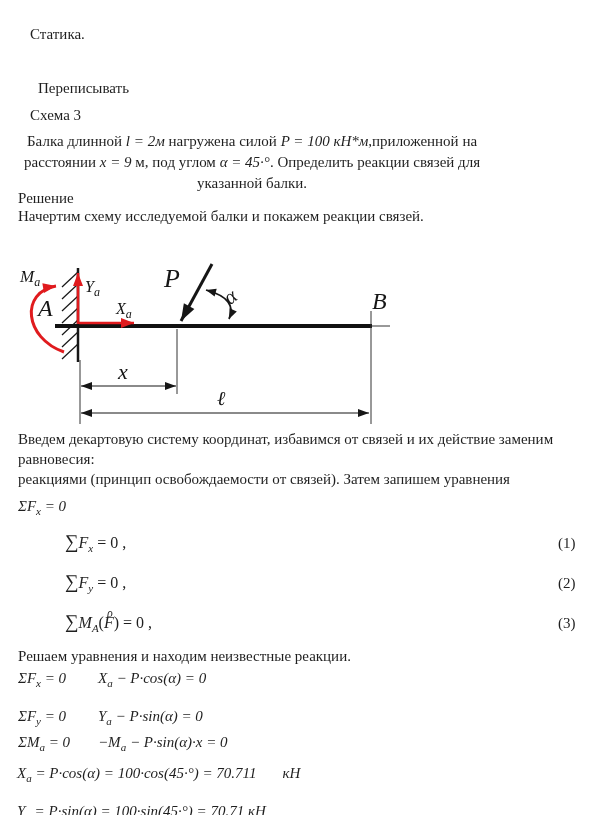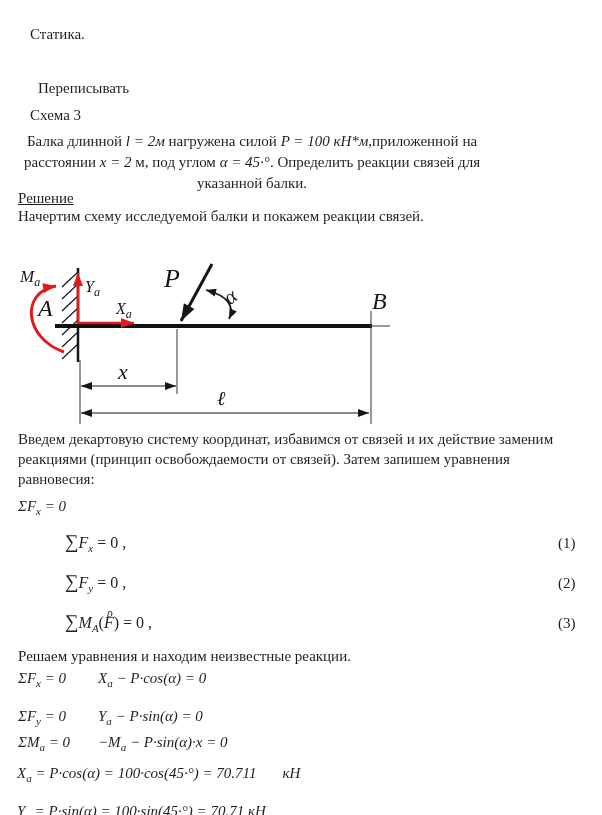--- a/index.html
+++ b/index.html
@@ -30,25 +30,25 @@
 <body>
 
 <div class="page">
 
   <div class="abs" style="left:30px; top:24px;">Статика.</div>
   <div class="abs" style="left:30px; top:78px;margin-left:8px;">Переписывать</div>
   <div class="abs" style="left:30px; top:105px;">Схема 3</div>
 
   <div class="abs" style="left:24px; top:131px; line-height:21px;text-align:center;">
     <div class="para-line"><span class="sg-n">Балка длинной </span><span class="sg-i">l</span><span class="sg-i"> = </span><span class="sg-i">2м</span><span class="sg-n"> нагружена силой  </span><span class="sg-i">P</span><span class="sg-i"> = </span><span class="sg-i">100 кН*м</span><span class="sg-n">,приложенной на</span></div>
-    <div class="para-line"><span class="sg-n">расстоянии </span><span class="sg-i">x = 2</span><span class="sg-n">  м, под  углом  </span><span class="sg-i">α = 45·°</span><span class="sg-n">. Определить реакции связей для</span></div>
+    <div class="para-line"><span class="sg-n">расстоянии </span><span class="sg-i">x = 9</span><span class="sg-n">  м, под  углом  </span><span class="sg-i">α = 45·°</span><span class="sg-n">. Определить реакции связей для</span></div>
     <div class="para-line"><span class="sg-n">указанной балки.</span></div>
   </div>
 
-  <div class="abs" style="left:18px; top:188px;text-decoration:underline;">Решение</div>
+  <div class="abs" style="left:18px; top:188px;">Решение</div>
   <div class="abs" style="left:18px; top:206px;">Начертим схему исследуемой балки и покажем реакции связей.</div>
 
   <svg class="abs" style="left:0; top:250px;" width="460" height="178" viewBox="0 250 460 178">
     <defs>
       <marker id="ab" markerUnits="userSpaceOnUse" markerWidth="13" markerHeight="10" refX="12" refY="5" orient="auto-start-reverse">
         <path d="M1,1 L12,5 L1,9 Z" fill="#161616"></path>
       </marker>
       <marker id="asm" markerUnits="userSpaceOnUse" markerWidth="12" markerHeight="10" refX="11" refY="5" orient="auto-start-reverse">
         <path d="M1,1 L11,5 L1,9 Z" fill="#161616"></path>
       </marker>
@@ -104,22 +104,22 @@
     </text>
     <text class="dlabel" x="164" y="287" font-size="26">P</text>
     <text class="dlabel" x="224" y="302" font-size="21" transform="rotate(-38 232 295)">α</text>
     <text class="dlabel" x="372" y="309" font-size="24">B</text>
     <text class="dlabel" x="118" y="379" font-size="22">x</text>
     <text class="dlabel" x="217" y="405" font-size="20">ℓ</text>
   </svg>
 
   <div class="abs" style="left:18px; top:429px;">
     <div class="para-line">Введем декартовую систему координат, избавимся от связей и их действие заменим</div>
+    <div class="para-line">равновесия:</div>
     <div class="para-line">реакциями (принцип освобождаемости от связей). Затем запишем уравнения</div>
-    <div class="para-line">равновесия:</div>
   </div>
 
   <div class="abs" style="left:18px; top:496px;"><span class="sg-i">ΣF</span><span class="sg-sub">x</span><span class="sg-i"> = 0</span></div>
 
   <div class="eq-row" style="top:532px;">
     <span class="eq-body"><span class="sg-sum">∑</span><span class="sg-i">F</span><span class="sg-sub">x</span><span class="sg-n"> = 0 ,</span></span>
     <span class="eq-num">(1)</span>
   </div>
   <div class="eq-row" style="top:572px;">
     <span class="eq-body"><span class="sg-sum">∑</span><span class="sg-i">F</span><span class="sg-sub">y</span><span class="sg-n"> = 0 ,</span></span>

